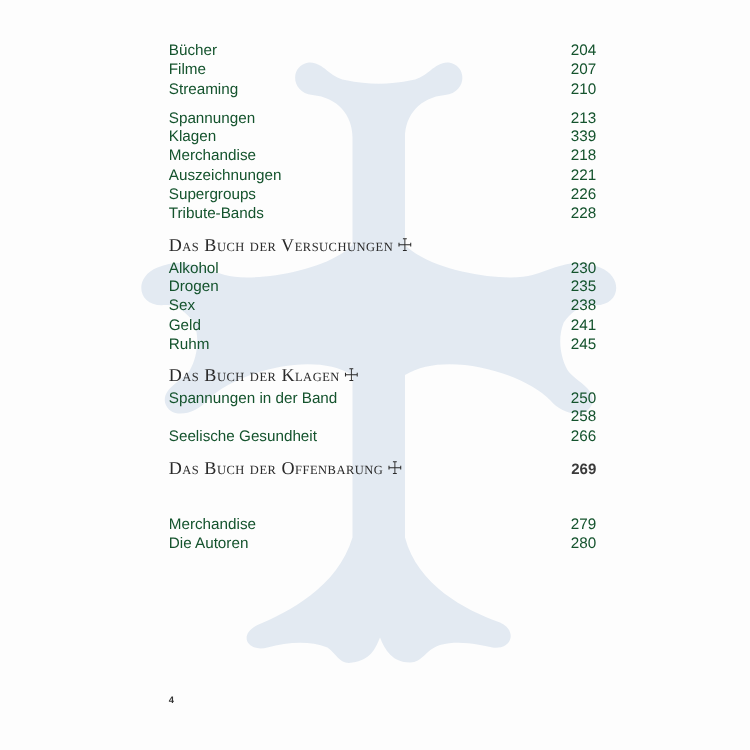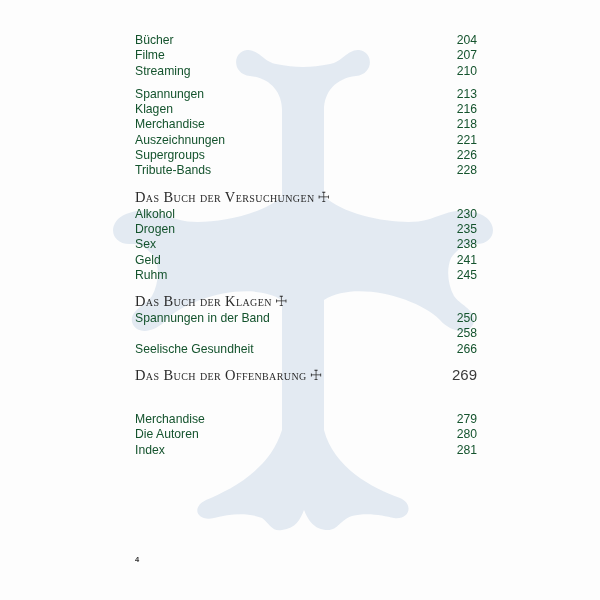--- a/index.html
+++ b/index.html
@@ -3,21 +3,21 @@
 <meta charset="utf-8">
 <style>
   html, body { margin: 0; padding: 0; background: #ffffff; }
   body { width: 600px; height: 600px; position: relative; overflow: hidden; }
   .page { position: absolute; left: 0; top: 0; width: 600px; height: 600px; background: #fdfdfd; }
   .cross { position: absolute; left: 0; top: 0; width: 600px; height: 600px; }
   .toc { position: absolute; left: 135px; top: 33px; width: 342px; }
   .row { position: relative; height: 15.3px; line-height: 15.3px; font-family: Liberation Sans, sans-serif; font-size: 12.2px; color: #14532d; }
   .row .pg { position: absolute; right: 0; top: 0; }
   .heading { position: relative; height: 20px; line-height: 20px; font-family: "Liberation Serif", serif; font-size: 14.5px; color: #2a2a2a; font-variant: small-caps; letter-spacing: 0.4px; }
-  .heading .pg { position: absolute; right: 0; top: 0; font-family: "Liberation Sans", sans-serif; font-size: 15px; font-variant: normal; color: #3a3a3a; letter-spacing: 0; }
+  .heading .pg { position: absolute; right: 0; top: 0; font-family: "Liberation Sans", sans-serif; font-size: 12px; font-variant: normal; color: #3a3a3a; letter-spacing: 0; font-weight: bold; }
   .heading .dagger { font-size: 14px; margin-left: 3px; }
   .gap-s { height: 8px; }
   .gap-l { height: 27px; }
   .folio { position: absolute; left: 135px; top: 555px; font-family: "Liberation Sans", sans-serif; font-size: 7.5px; font-weight: bold; color: #333; }
 </style>
 </head>
 <body>
 
 <div class="page">
   <svg class="cross" viewBox="0 0 600 600">
@@ -62,21 +62,21 @@
       C 264 62 258 49 247 50 Z"></path>
   </svg>
 
   <div class="toc">
     <div class="row"><span>Bücher</span><span class="pg">204</span></div>
     <div class="row"><span>Filme</span><span class="pg">207</span></div>
     <div class="row"><span>Streaming</span><span class="pg">210</span></div>
 
     <div class="gap-s"></div>
     <div class="row"><span>Spannungen</span><span class="pg">213</span></div>
-    <div class="row"><span>Klagen</span><span class="pg">216</span></div>
+    <div class="row"><span>Klagen</span><span class="pg">339</span></div>
     <div class="row"><span>Merchandise</span><span class="pg">218</span></div>
     <div class="row"><span>Auszeichnungen</span><span class="pg">221</span></div>
     <div class="row"><span>Supergroups</span><span class="pg">226</span></div>
     <div class="row"><span>Tribute-Bands</span><span class="pg">228</span></div>
 
     <div class="gap-s"></div>
     <div class="heading"><span>Das Buch der Versuchungen</span><span class="dagger">☩</span></div>
     <div class="row"><span>Alkohol</span><span class="pg">230</span></div>
     <div class="row"><span>Drogen</span><span class="pg">235</span></div>
     <div class="row"><span>Sex</span><span class="pg">238</span></div>
@@ -88,17 +88,16 @@
     <div class="row"><span>Spannungen in der Band</span><span class="pg">250</span></div>
     <div class="row"><span class="pg">258</span></div>
     <div class="row"><span>Seelische Gesundheit</span><span class="pg">266</span></div>
 
     <div class="gap-s"></div>
     <div class="heading"><span>Das Buch der Offenbarung</span><span class="dagger">☩</span><span class="pg">269</span></div>
 
     <div class="gap-l"></div>
     <div class="row"><span>Merchandise</span><span class="pg">279</span></div>
     <div class="row"><span>Die Autoren</span><span class="pg">280</span></div>
-    <div class="row"><span>Index</span><span class="pg">281</span></div>
   </div>
 
   <div class="folio">4</div>
 </div>
 
 </body></html>

